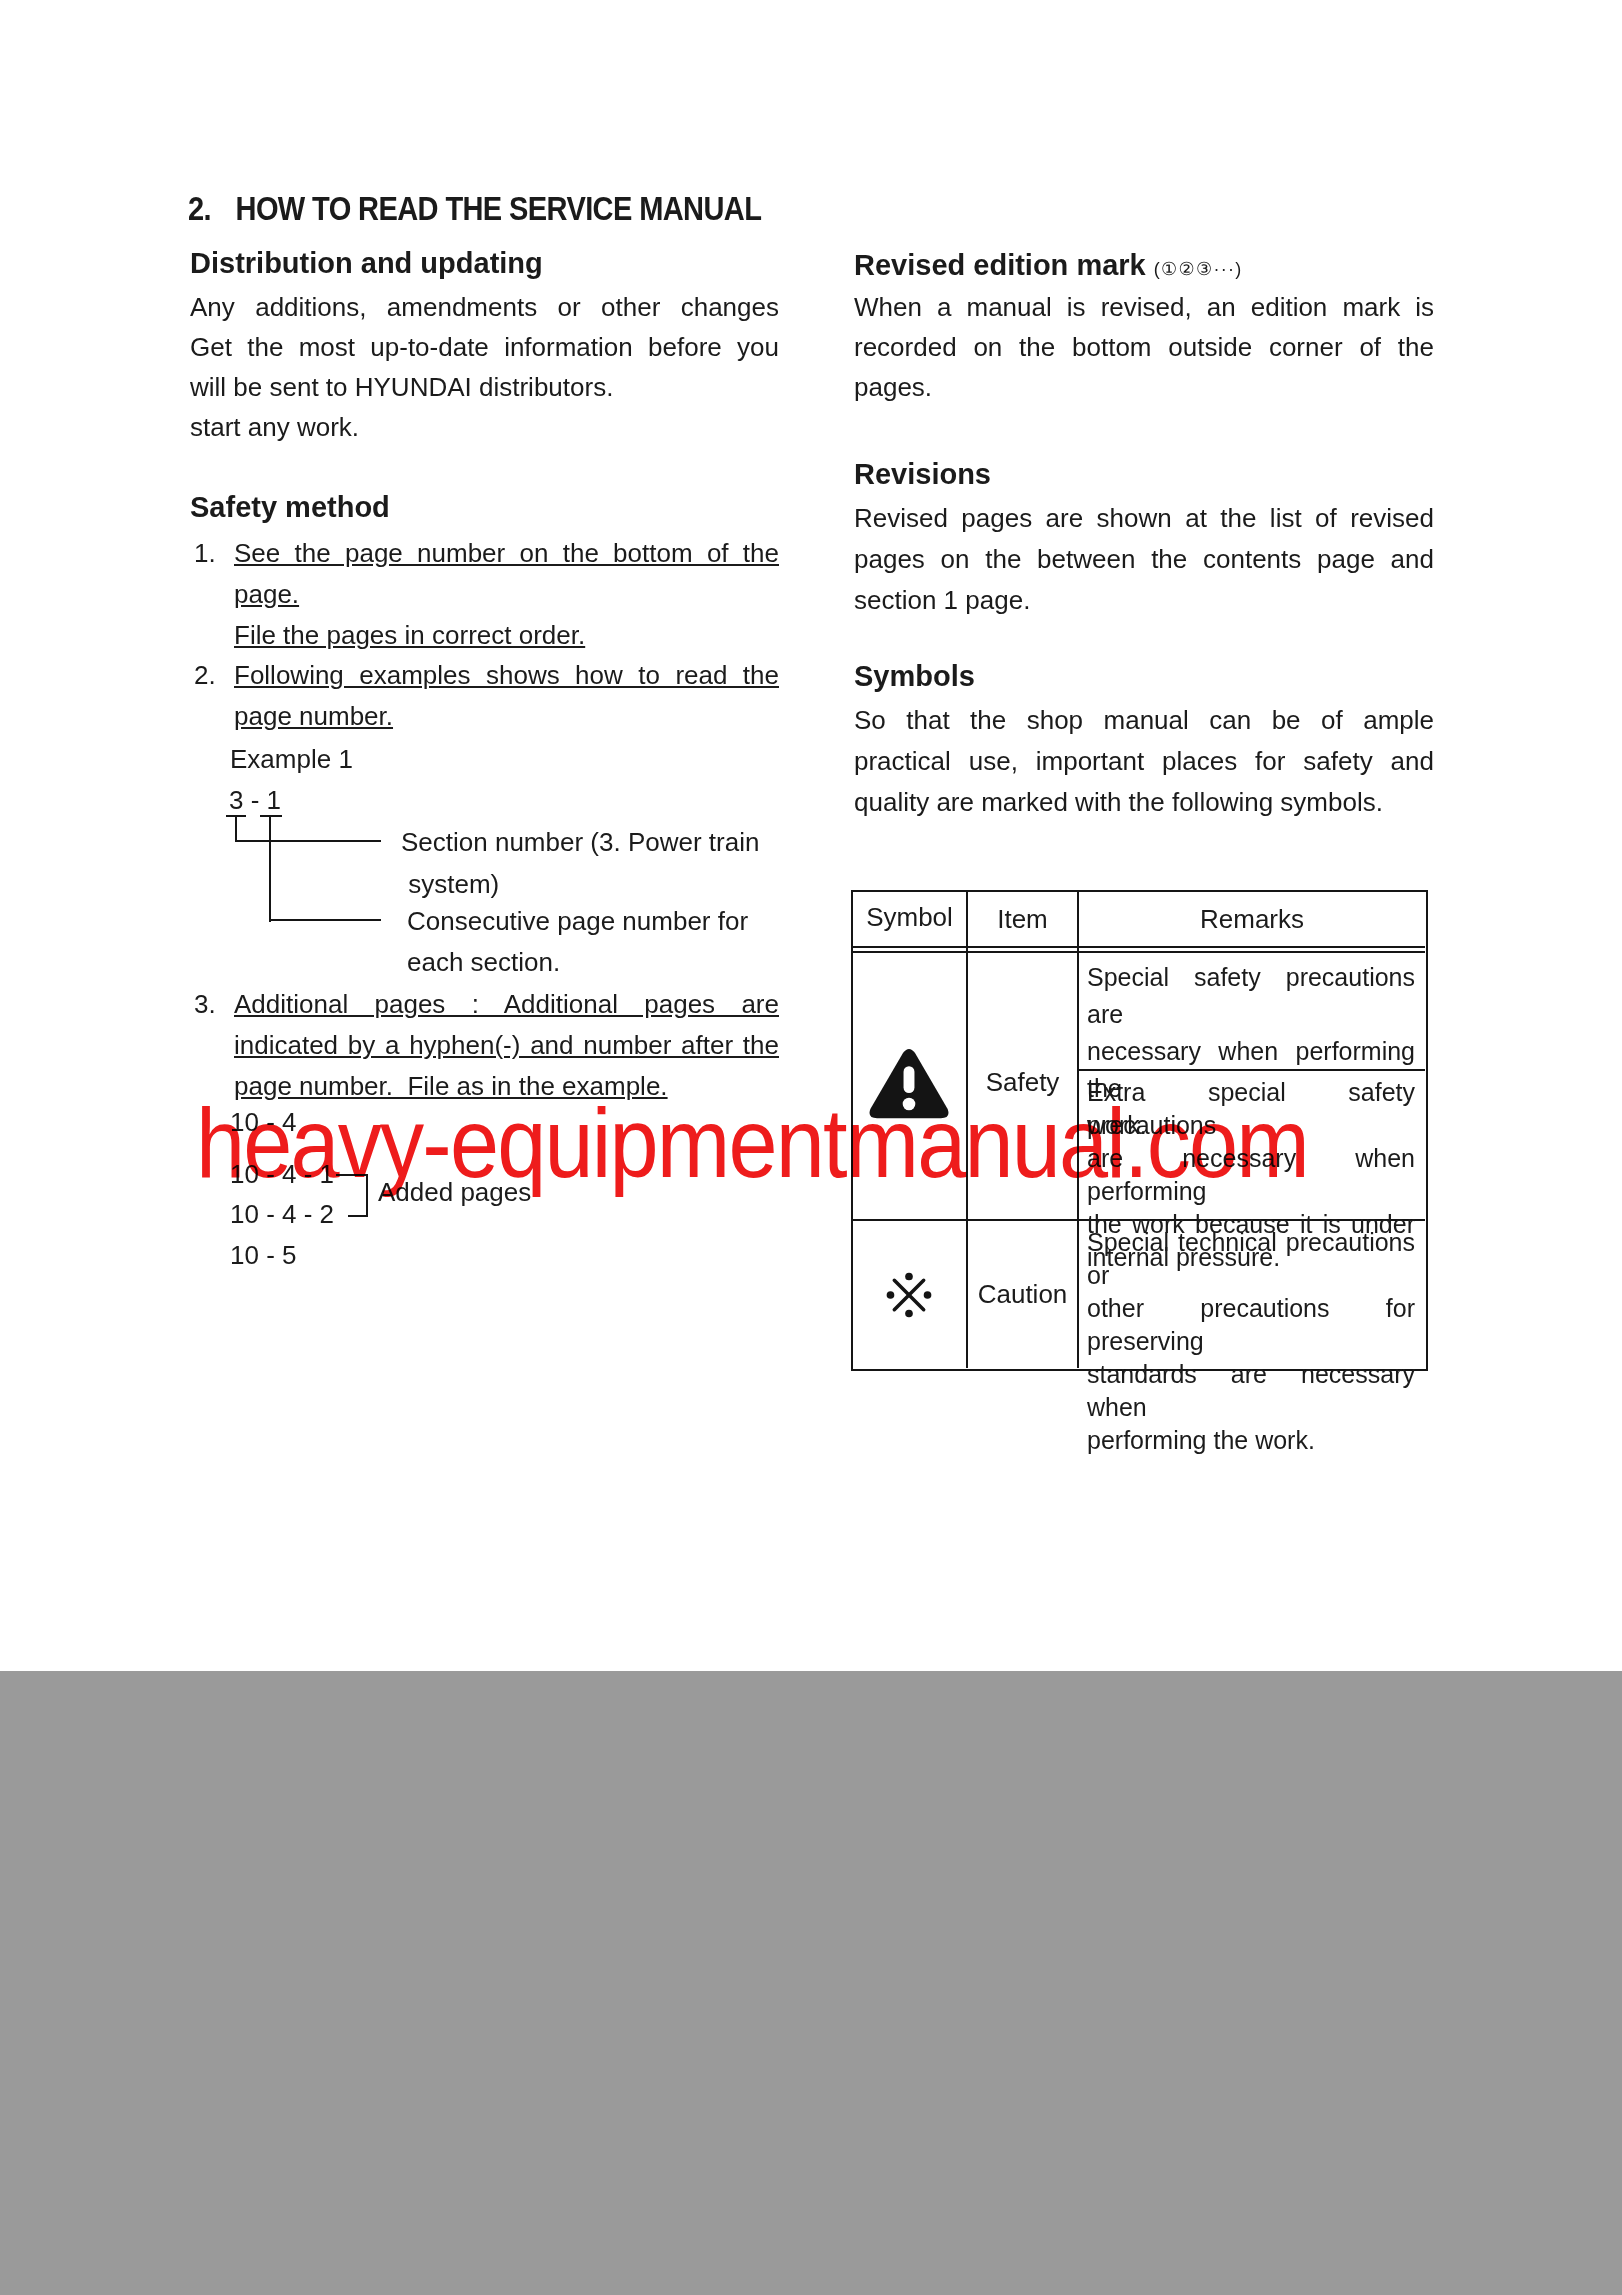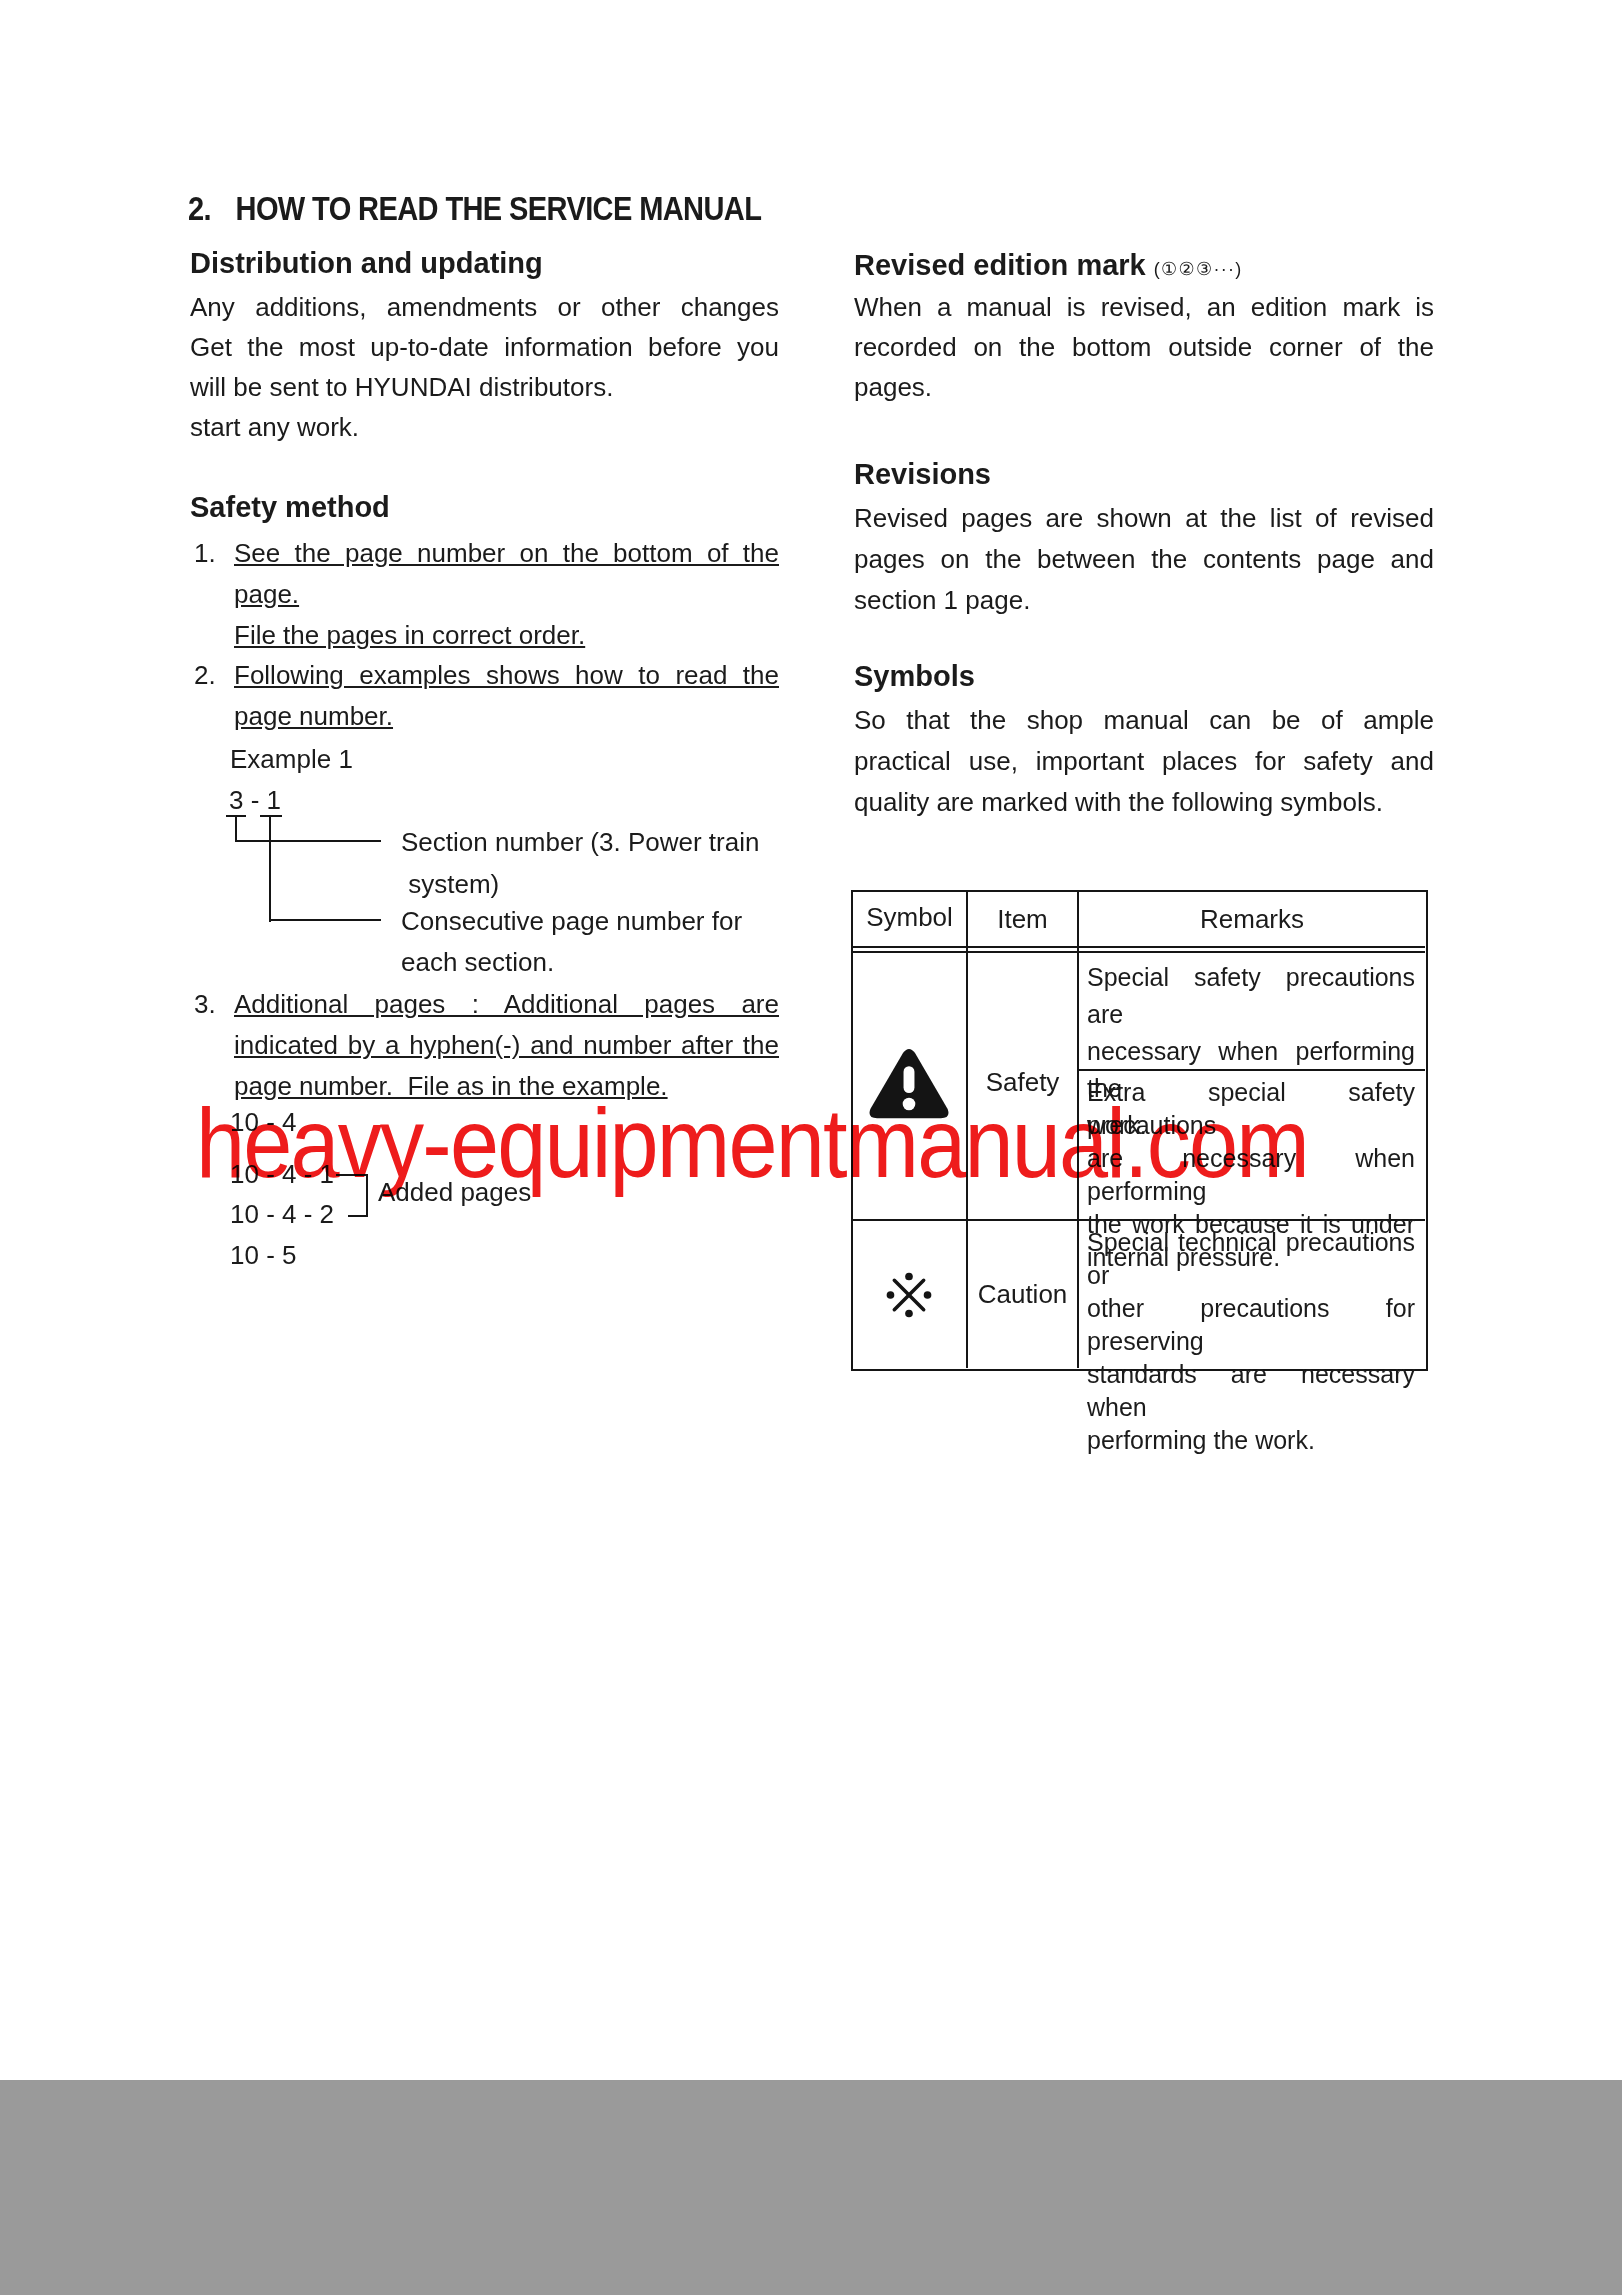--- a/index.html
+++ b/index.html
@@ -1,36 +1,36 @@
 <!DOCTYPE html>
 <html style="font-size:10.5px"><head>
 <meta charset="utf-8">
 <style>
   html,body{margin:0;padding:0;background:#9a9a9a;}
   .page{
-    position:relative;width:1623px;height:2080px;background:#ffffff;
+    position:relative;width:1623px;height:1671px;background:#ffffff;
     font-family:"Liberation Sans", sans-serif;color:#1b1b1b;overflow:hidden;
   }
   .abs{position:absolute;}
   .ttl{font-size:33px;font-weight:bold;letter-spacing:-0.7px;white-space:nowrap;
        transform:scaleX(0.88);transform-origin:left top;}
   .ttl .num{display:inline-block;width:54px;}
   .hd{font-size:29px;font-weight:bold;line-height:33px;white-space:nowrap;}
   .hd .mk{font-weight:normal;font-size:18px;letter-spacing:1.3px;}
   .body{font-size:26px;line-height:40px;}
   .body2{font-size:26px;line-height:41px;}
   .ln{min-height:1em;}
   .j{text-align:justify;text-align-last:justify;}
   .pre{white-space:pre;}
   .listnum{font-size:26px;line-height:41px;}
   .itemtext{width:545px;text-decoration:underline;}
   .kline{background:#151515;}
   .callout{font-size:26px;}
   .c1{line-height:42px;}
-  .c2{line-height:41px;}
+  .c2{line-height:41px;margin-left:6px;}
   .pageno{font-size:26px;line-height:29px;white-space:pre;}
   .tbl{border:2.6px solid #151515;width:577px;height:481px;box-sizing:border-box;}
   .tbl .vline{position:absolute;width:2px;background:#151515;top:0;height:476px;}
   .tbl .hline{position:absolute;height:2px;background:#151515;}
   .tcell{position:absolute;font-size:26px;line-height:39px;text-align:center;}
   .trem{position:absolute;font-size:25px;left:234px;width:328px;}
   .r1{line-height:37px;}
   .r2{line-height:33px;}
   .wm{font-size:98px;letter-spacing:-2px;white-space:nowrap;line-height:98px;
       transform:scaleX(0.9);transform-origin:left top;mix-blend-mode:multiply;z-index:6;}

